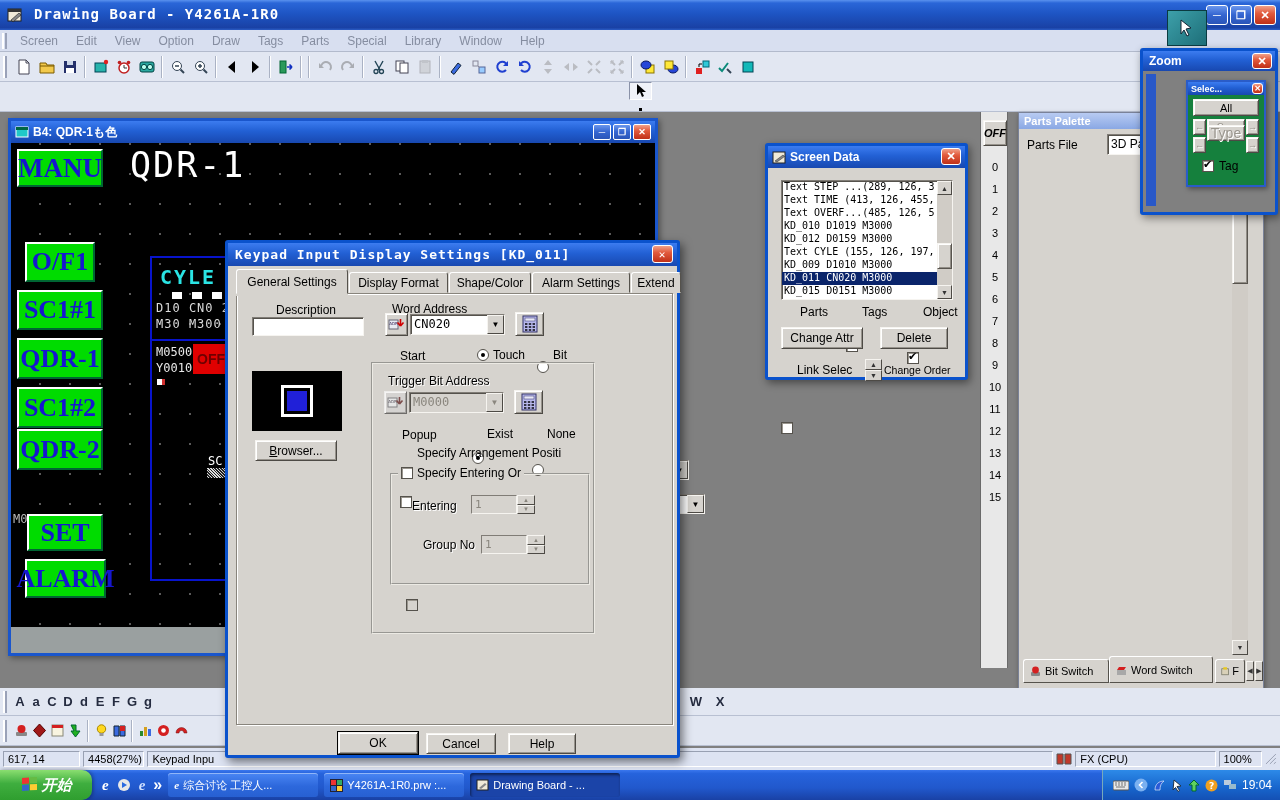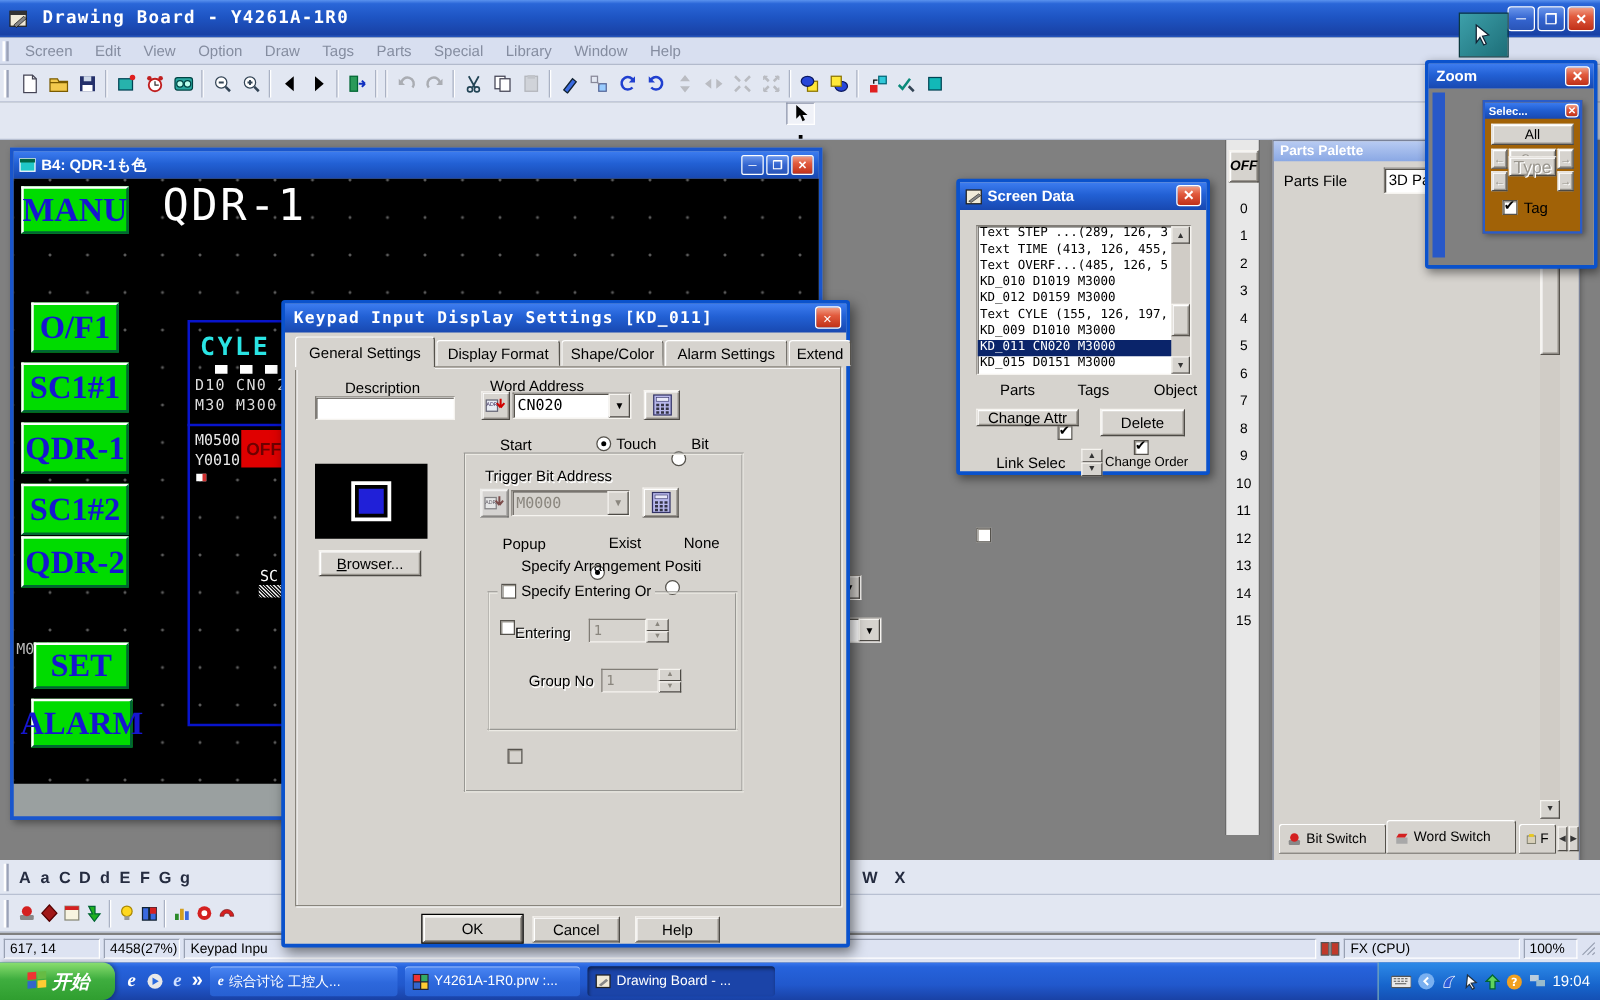--- a/index.html
+++ b/index.html
@@ -85,21 +85,21 @@
   #partspal { left:1018px; top:112px; width:246px; height:578px; background:#d6d3ce; border:1px solid #7a8298; box-shadow:1px 2px 5px rgba(0,0,0,.35); }
   #pptitle { left:0; top:0; width:244px; height:16px; background:linear-gradient(180deg,#b8cbf2,#8aa8e4); color:#fff; font-size:11px; font-weight:bold; padding-left:5px; display:flex; align-items:center; }
   #tealbox { left:5px; top:46px; width:206px; height:496px; background:#0e6a60; border:1px solid; border-color:#55524c #fff #fff #55524c; }
   .pitem-label { position:absolute; color:#fff; font-family:"DejaVu Sans Mono",monospace; font-size:11px; white-space:nowrap; }
   .picon { position:absolute; width:38px; height:40px; border-left:2px solid #fff; border-top:2px solid #fff; border-right:2px solid #043832; border-bottom:2px solid #043832; }
   .ptab { position:absolute; top:546px; height:24px; background:#d6d3ce; border:1px solid; border-color:#fff #55524c #55524c #fff; border-radius:3px 3px 0 0; font-size:11px; display:flex; align-items:center; gap:3px; padding:0 5px; }
   .ptab.active { top:543px; height:27px; z-index:2; }
 
   
   #zoomwin { left:1140px; top:48px; width:138px; height:167px; }
-  #selwin { left:1186px; top:80px; width:80px; height:107px; border:2px solid #2a5cc8; background:#a16207; box-shadow:2px 2px 5px rgba(0,0,0,.4); }
+  #selwin { left:1186px; top:80px; width:80px; height:107px; border:2px solid #2a5cc8; background:#15803d; box-shadow:2px 2px 5px rgba(0,0,0,.4); }
   #seltitle { left:0; top:0; width:76px; height:13px; font-size:9px; padding-left:3px; }
   .selbtn-dis { color:#9a968e; text-shadow:1px 1px 0 #fff; }
 
   
   #lettersrow { left:0; top:688px; width:1280px; height:28px; }
   .letter { width:16px; text-align:center; font-weight:bold; font-size:13px; color:#252c40; }
   #iconsrow2 { left:0; top:716px; width:1280px; height:30px; }
   #statusbar { left:0; top:748px; width:1280px; height:22px; background:#dde3f2; display:flex; align-items:center; gap:3px; padding:0 3px; font-size:11px; }
   .scell { height:16px; border:1px solid; border-color:#98a0b2 #fff #fff #98a0b2; display:flex; align-items:center; padding:0 4px; white-space:nowrap; overflow:hidden; }
 
@@ -646,21 +646,21 @@
         <div class="raised abs" style="left:0;top:62px;width:15px;height:26px"></div>
         <div class="sbtn abs" style="left:0;bottom:0;width:15px;height:14px">▼</div>
       </div>
     </div>
     <div class="check on abs" style="left:16px;top:160px"></div>
     <span class="abs lbl" style="left:32px;top:159px">Parts</span>
     <div class="check on abs" style="left:78px;top:160px"></div>
     <span class="abs lbl" style="left:94px;top:159px">Tags</span>
     <div class="check on abs" style="left:139px;top:160px"></div>
     <span class="abs lbl" style="left:155px;top:159px">Object</span>
-    <div class="btn abs" style="left:13px;top:181px;width:82px;height:14px">Change Attr</div>
+    <div class="btn abs" style="left:13px;top:181px;width:82px;height:22px">Change Attr</div>
     <div class="btn abs" style="left:112px;top:181px;width:68px;height:22px">Delete</div>
     <div class="check abs" style="left:13px;top:218px"></div>
     <span class="abs lbl" style="left:29px;top:217px">Link Selec</span>
     <div class="abs" style="left:97px;top:213px;width:17px;height:22px;display:flex;flex-direction:column">
       <div class="sbtn" style="flex:1">▲</div>
       <div class="sbtn" style="flex:1">▼</div>
     </div>
     <span class="abs" style="left:116px;top:218px;font-size:10.5px">Change Order</span>
   </div>
 

